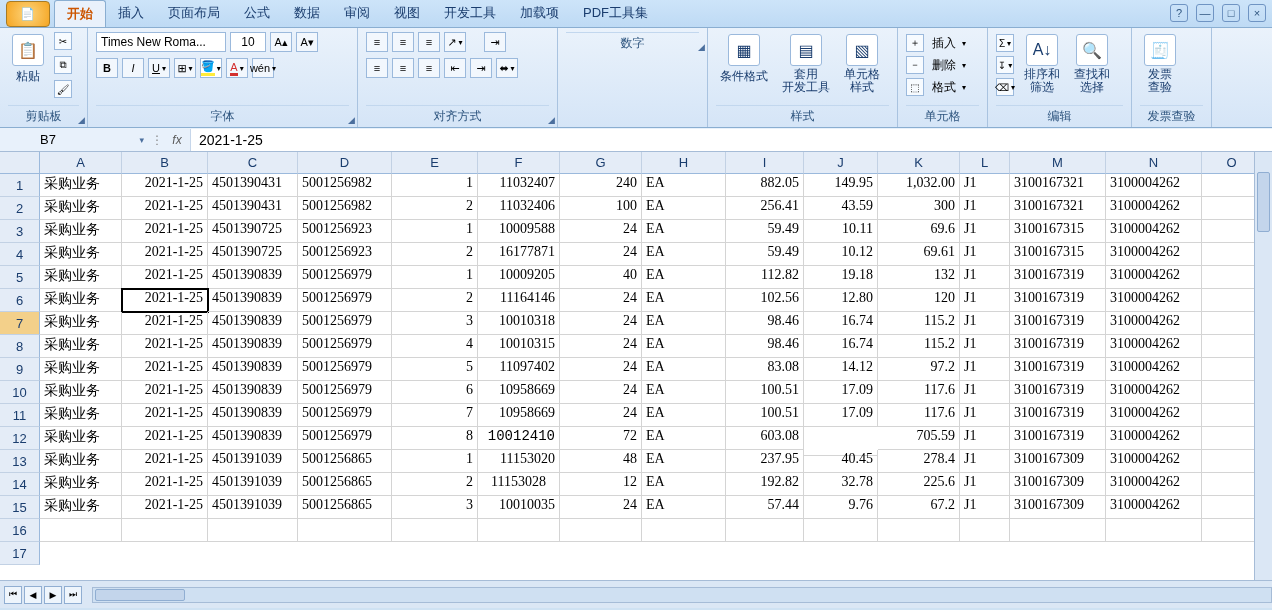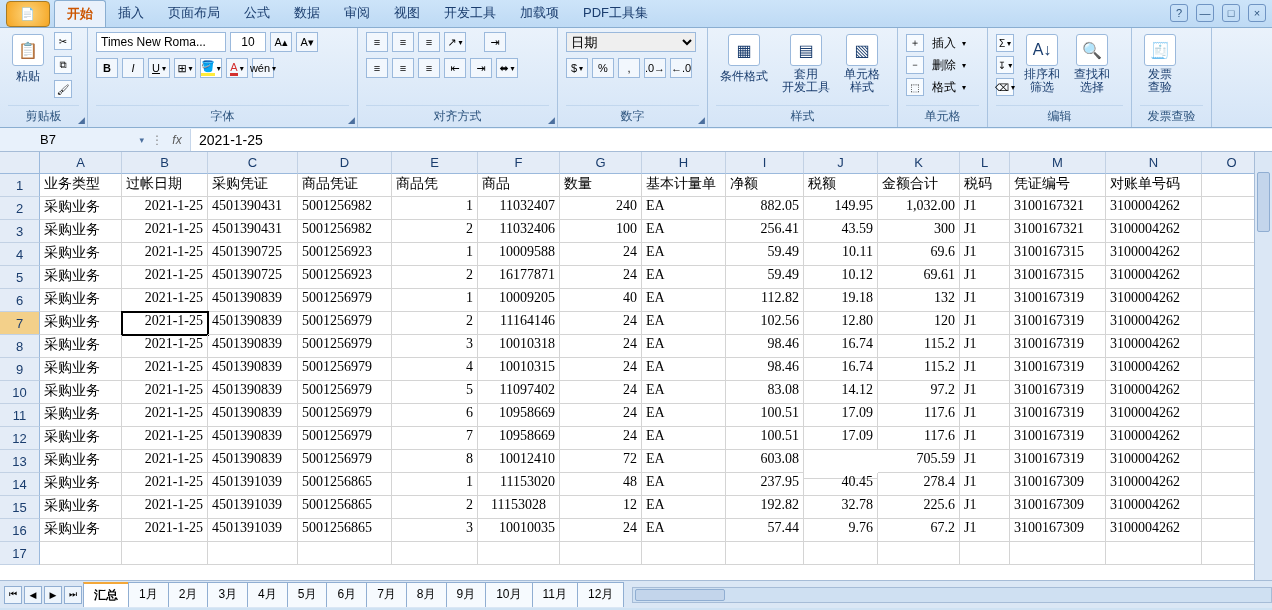--- a/index.html
+++ b/index.html
@@ -147,34 +147,20 @@
         <div class="small-btn">≡</div>
         <div class="small-btn">⇤</div>
         <div class="small-btn">⇥</div>
         <div class="small-btn dd">⬌</div>
       </div>
     </div>
     <div class="group-label lbl-box"><span>对齐方式</span><span class="corner">◢</span></div>
   </div>
 
   <div class="group" style="width:150px">
-    <div style="flex:1">
-      <div class="row" style="margin-bottom:6px">
-        <select style="width:130px;height:20px;border:1px solid #9bb9dc">
-          <option>日期</option>
-        </select>
-      </div>
-      <div class="row">
-        <div class="small-btn dd">$</div>
-        <div class="small-btn">%</div>
-        <div class="small-btn">,</div>
-        <div class="small-btn">.0→</div>
-        <div class="small-btn">←.0</div>
-      </div>
-    </div>
     <div class="group-label lbl-box"><span>数字</span><span class="corner">◢</span></div>
   </div>
 
   <div class="group" style="width:190px">
     <div class="group-content">
       <div class="big-btn">
           <div class="icn">▦</div>
           <span>条件格式</span>
         </div>
       <div class="big-btn">
@@ -285,37 +271,20 @@
       <div class="row-header">10</div>
       <div class="row-header">11</div>
       <div class="row-header">12</div>
       <div class="row-header">13</div>
       <div class="row-header">14</div>
       <div class="row-header">15</div>
       <div class="row-header">16</div>
       <div class="row-header">17</div>
     </div>
   <div class="cells" id="cells">
-      <div class="cell-row header">
-        <div class="cell" style="width: 82px;">业务类型</div>
-        <div class="cell" style="width: 86px;">过帐日期</div>
-        <div class="cell" style="width: 90px;">采购凭证</div>
-        <div class="cell" style="width: 94px;">商品凭证</div>
-        <div class="cell" style="width: 86px;">商品凭</div>
-        <div class="cell" style="width: 82px;">商品</div>
-        <div class="cell" style="width: 82px;">数量</div>
-        <div class="cell" style="width: 84px;">基本计量单</div>
-        <div class="cell" style="width: 78px;">净额</div>
-        <div class="cell" style="width: 74px;">税额</div>
-        <div class="cell" style="width: 82px;">金额合计</div>
-        <div class="cell" style="width: 50px;">税码</div>
-        <div class="cell" style="width: 96px;">凭证编号</div>
-        <div class="cell" style="width: 96px;">对账单号码</div>
-        <div class="cell" style="width: 60px;"></div>
-      </div>
       <div class="cell-row">
         <div class="cell" style="width: 82px;">采购业务</div>
         <div class="cell num" style="width: 86px;">2021-1-25</div>
         <div class="cell" style="width: 90px;">4501390431</div>
         <div class="cell" style="width: 94px;">5001256982</div>
         <div class="cell num" style="width: 86px;">1</div>
         <div class="cell num" style="width: 82px;">11032407</div>
         <div class="cell num" style="width: 82px;">240</div>
         <div class="cell" style="width: 84px;">EA</div>
         <div class="cell num" style="width: 78px;">882.05</div>
@@ -495,21 +464,21 @@
         <div class="cell" style="width: 96px;">3100167319</div>
         <div class="cell" style="width: 96px;">3100004262</div>
         <div class="cell" style="width: 60px;"></div>
       </div>
       <div class="cell-row">
         <div class="cell" style="width: 82px;">采购业务</div>
         <div class="cell num" style="width: 86px;">2021-1-25</div>
         <div class="cell" style="width: 90px;">4501390839</div>
         <div class="cell" style="width: 94px;">5001256979</div>
         <div class="cell num" style="width: 86px;">8</div>
-        <div class="cell num" style="width: 82px;">10012410</div>
+        <div class="cell num" style="width: 82px; font-family: Liberation Mono, monospace;">10012410</div>
         <div class="cell num" style="width: 82px;">72</div>
         <div class="cell" style="width: 84px;">EA</div>
         <div class="cell num" style="width: 78px;">603.08</div>
         <div class="cell num" style="width: 74px; margin-top: 26px;">102.51</div>
         <div class="cell num" style="width: 82px;">705.59</div>
         <div class="cell" style="width: 50px;">J1</div>
         <div class="cell" style="width: 96px;">3100167319</div>
         <div class="cell" style="width: 96px;">3100004262</div>
         <div class="cell" style="width: 60px;"></div>
       </div>
@@ -585,31 +554,16 @@
   <div class="vscroll">
       <div class="thumb"></div>
     </div>
 </div>
 
 <div class="sheet-tabs">
   <div class="nav-btn">⏮</div>
   <div class="nav-btn">◀</div>
   <div class="nav-btn">▶</div>
   <div class="nav-btn">⏭</div>
-  <div id="sheets-holder" style="display:flex">
-      <div class="sheet-tab active">汇总</div>
-      <div class="sheet-tab">1月</div>
-      <div class="sheet-tab">2月</div>
-      <div class="sheet-tab">3月</div>
-      <div class="sheet-tab">4月</div>
-      <div class="sheet-tab">5月</div>
-      <div class="sheet-tab">6月</div>
-      <div class="sheet-tab">7月</div>
-      <div class="sheet-tab">8月</div>
-      <div class="sheet-tab">9月</div>
-      <div class="sheet-tab">10月</div>
-      <div class="sheet-tab">11月</div>
-      <div class="sheet-tab">12月</div>
-    </div>
   <div class="hscroll">
       <div class="thumb"></div>
     </div>
 </div>
 
 </body></html>

